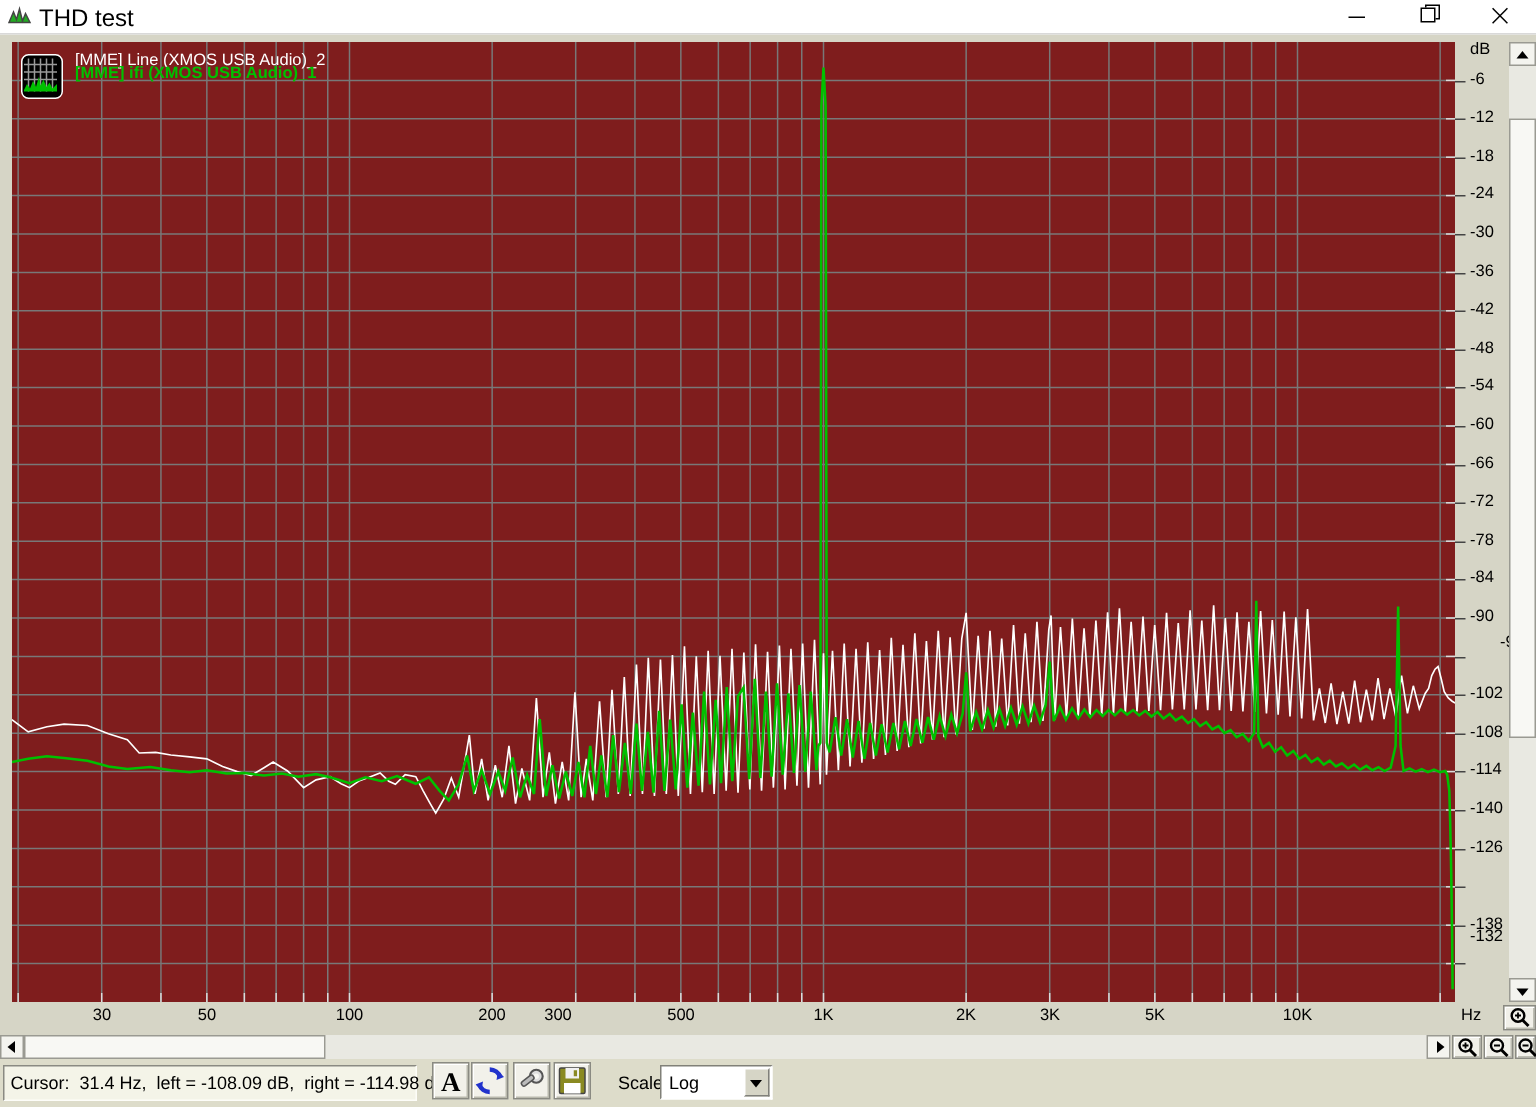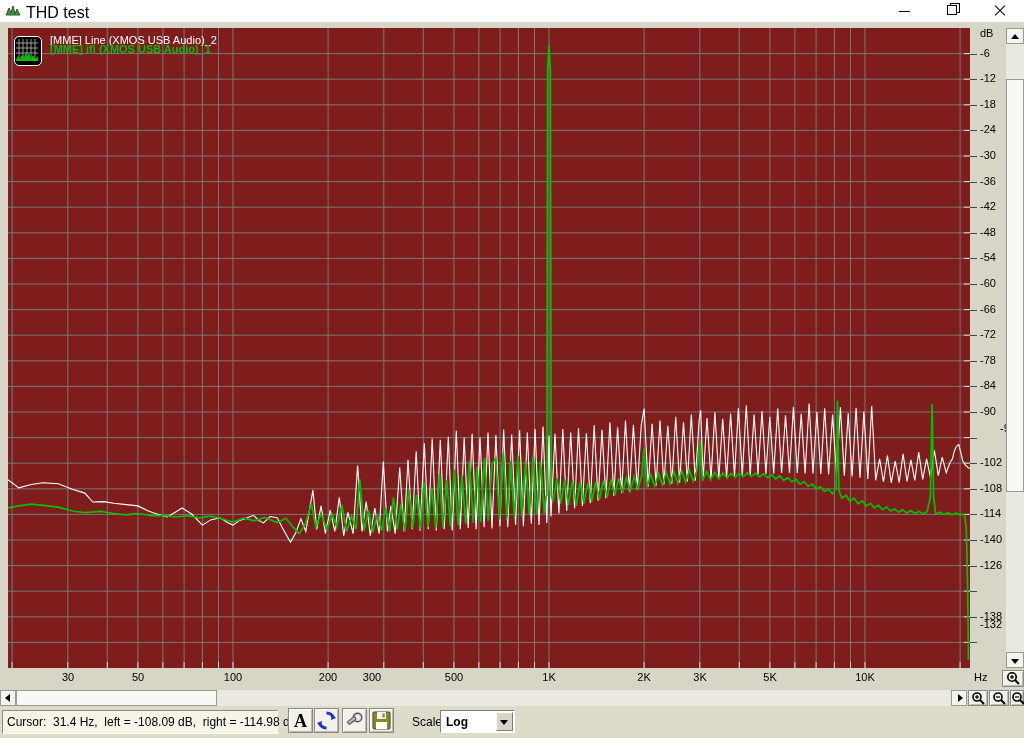--- a/index.html
+++ b/index.html
@@ -48,21 +48,21 @@
   .status-panel{position:absolute;left:2px;top:4px;width:276px;height:24px;background:#f4f4e8;
     border:1px solid;border-color:#8a8a82 #fdfdf8 #fdfdf8 #8a8a82;box-sizing:border-box;}
   .status-text{position:absolute;left:4px;top:4px;font-size:12px;color:#000;white-space:pre;}
   .tbtn{position:absolute;top:2px;width:25px;height:25px;background:#f2f1ea;
         border:1px solid #8a8a82;box-sizing:border-box;
         box-shadow:inset 1px 1px 0 #fff,inset -1px -1px 0 #b9b9ad;
         display:flex;align-items:center;justify-content:center;}
   .font-a{font-family:"Liberation Serif",serif;font-weight:bold;font-size:18px;color:#000;line-height:1;}
   .scale-label{position:absolute;left:412px;top:9px;font-size:12px;color:#000;}
   .combo{position:absolute;left:440px;top:4px;width:75px;height:23px;background:#fff;
-         border:1px solid;border-color:#808078 #fff #fff #808078;box-sizing:border-box;font-weight:bold;}
+         border:1px solid;border-color:#808078 #fff #fff #808078;box-sizing:border-box;}
   .combo-value{position:absolute;left:5px;top:4px;font-size:12px;color:#000;}
   .combo-btn{position:absolute;right:1px;top:1px;width:17px;height:19px;background:#d6d5c6;
              border:1px solid;border-color:#fff #80807a #80807a #fff;box-sizing:border-box;}
   .combo-btn .tri-down{left:3px;top:7px;}
   svg{display:block;}
 </style>
 </head>
 <body>
 
 <div class="titlebar">

